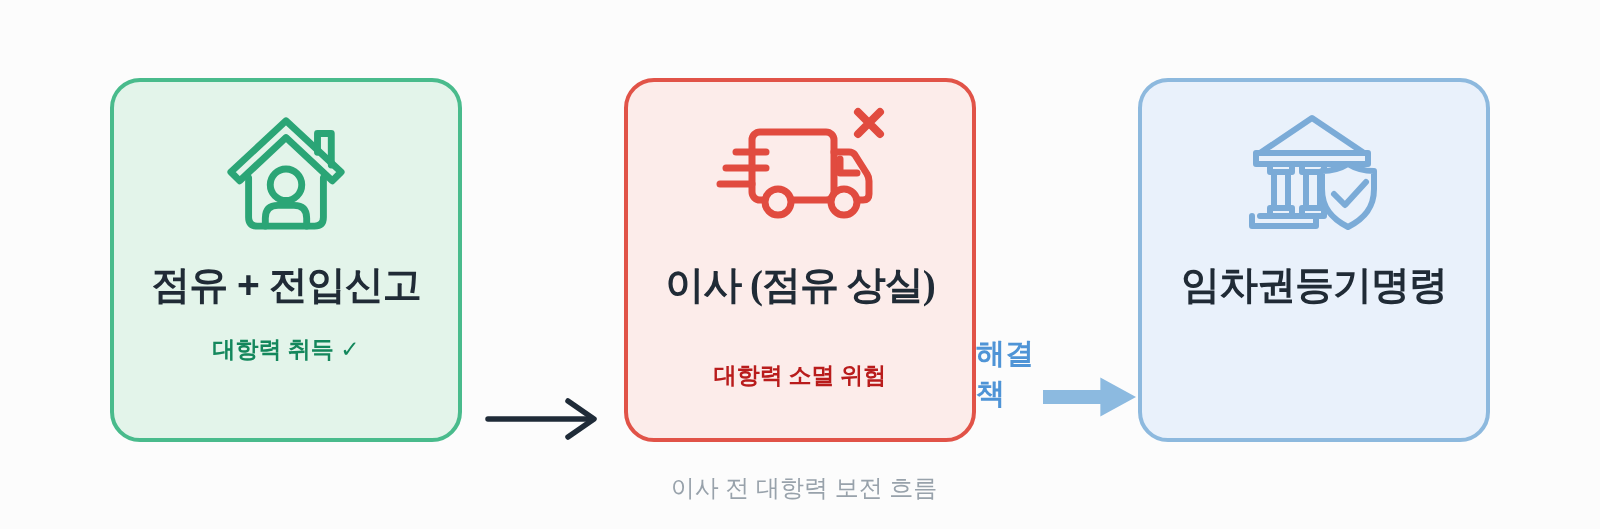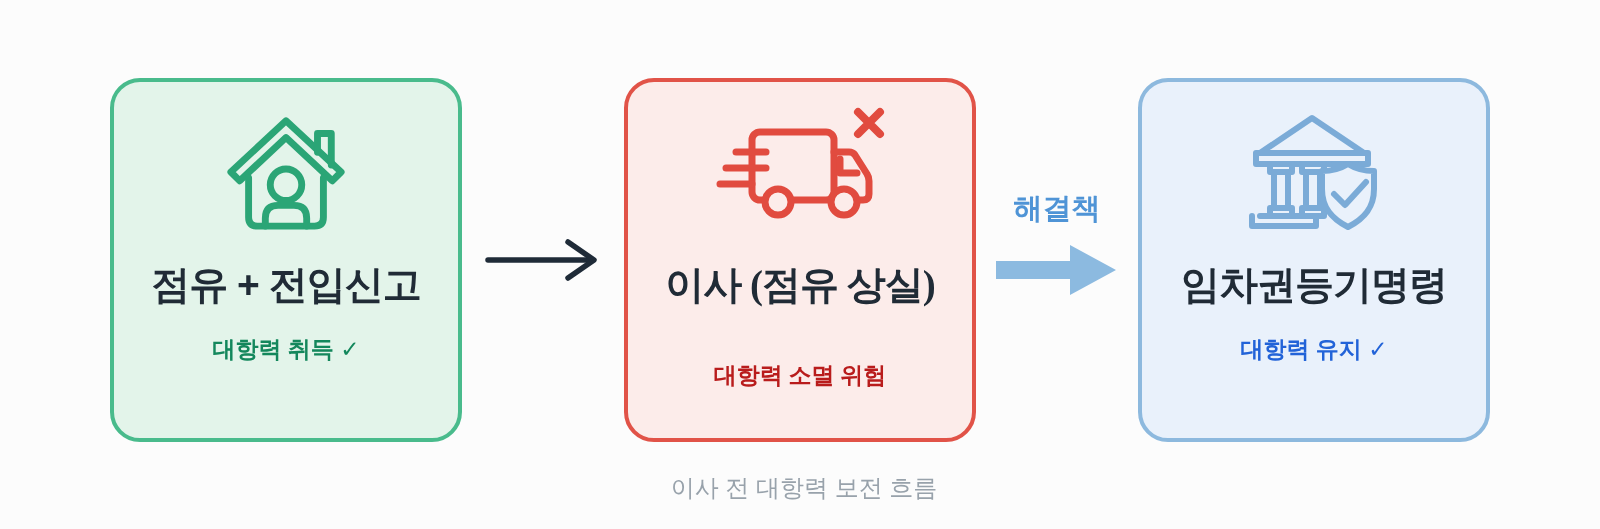--- a/index.html
+++ b/index.html
@@ -9,21 +9,21 @@
   .card{box-sizing:border-box;width:352px;height:364px;border-radius:30px;border:4px solid;display:flex;flex-direction:column;align-items:center;padding-top:20px;}
   .card.green{background:#e3f4ea;border-color:#49bb8c;}
   .card.red{background:#fcecea;border-color:#e15348;font-family:Liberation Serif, serif;}
   .card.blue{background:#e9f1fb;border-color:#8db9de;}
   .icon-wrap{height:134px;display:flex;align-items:center;justify-content:center;}
   .card-title{margin-top:22px;font-size:39px;font-weight:700;color:#202b36;letter-spacing:-1px;white-space:nowrap;}
   .card-subtitle{margin-top:22px;font-size:23px;font-weight:700;white-space:nowrap;}
   .card.green .card-subtitle{color:#13875c;}
   .card.red .card-subtitle{color:#b91c1c;margin-top:48px;}
   .card.blue .card-subtitle{color:#2263d8;}
-  .connector{box-sizing:border-box;width:162px;height:364px;display:flex;flex-direction:column;align-items:center;justify-content:center;}
+  .connector{box-sizing:border-box;width:162px;height:364px;display:flex;align-items:flex-end;justify-content:center;}
   .connector.solution{transform:translateY(-16px);}
   .solution-label{font-size:29px;font-weight:700;color:#4f94d6;margin-bottom:12px;}
   .caption{position:absolute;top:472px;left:4px;width:100%;text-align:center;font-size:24px;font-weight:400;color:#98a2ab;letter-spacing:0;}
 </style>
 </head>
 <body>
 
 <div class="canvas">
   <div class="flow">
 
@@ -85,19 +85,18 @@
           <rect x="62" y="67" width="14" height="36"></rect>
           <rect x="58" y="103" width="22" height="8"></rect>
           <rect x="90" y="59" width="22" height="8"></rect>
           <path d="M16 111 H72 V121 H8 V111"></path>
           <path d="M104 62 q13 -6 0 0 M104 60 l27 -7 l-0.01 0" stroke="none"></path>
           <path d="M104 59 c8 5 17 7 26 7 v18 c0 19 -10 30 -26 38 c-16 -8 -26 -19 -26 -38 v-18 c9 0 18 -2 26 -7 z" fill="#e9f1fb"></path>
           <path d="M90 89 l11 11 l21 -23"></path>
         </svg>
       </div>
       <div class="card-title">임차권등기명령</div>
-      <div class="card-subtitle">대항력 유지 ✓</div>
     </div>
 
   </div>
 
   <div class="caption">이사 전 대항력 보전 흐름</div>
 </div>
 
 </body></html>

